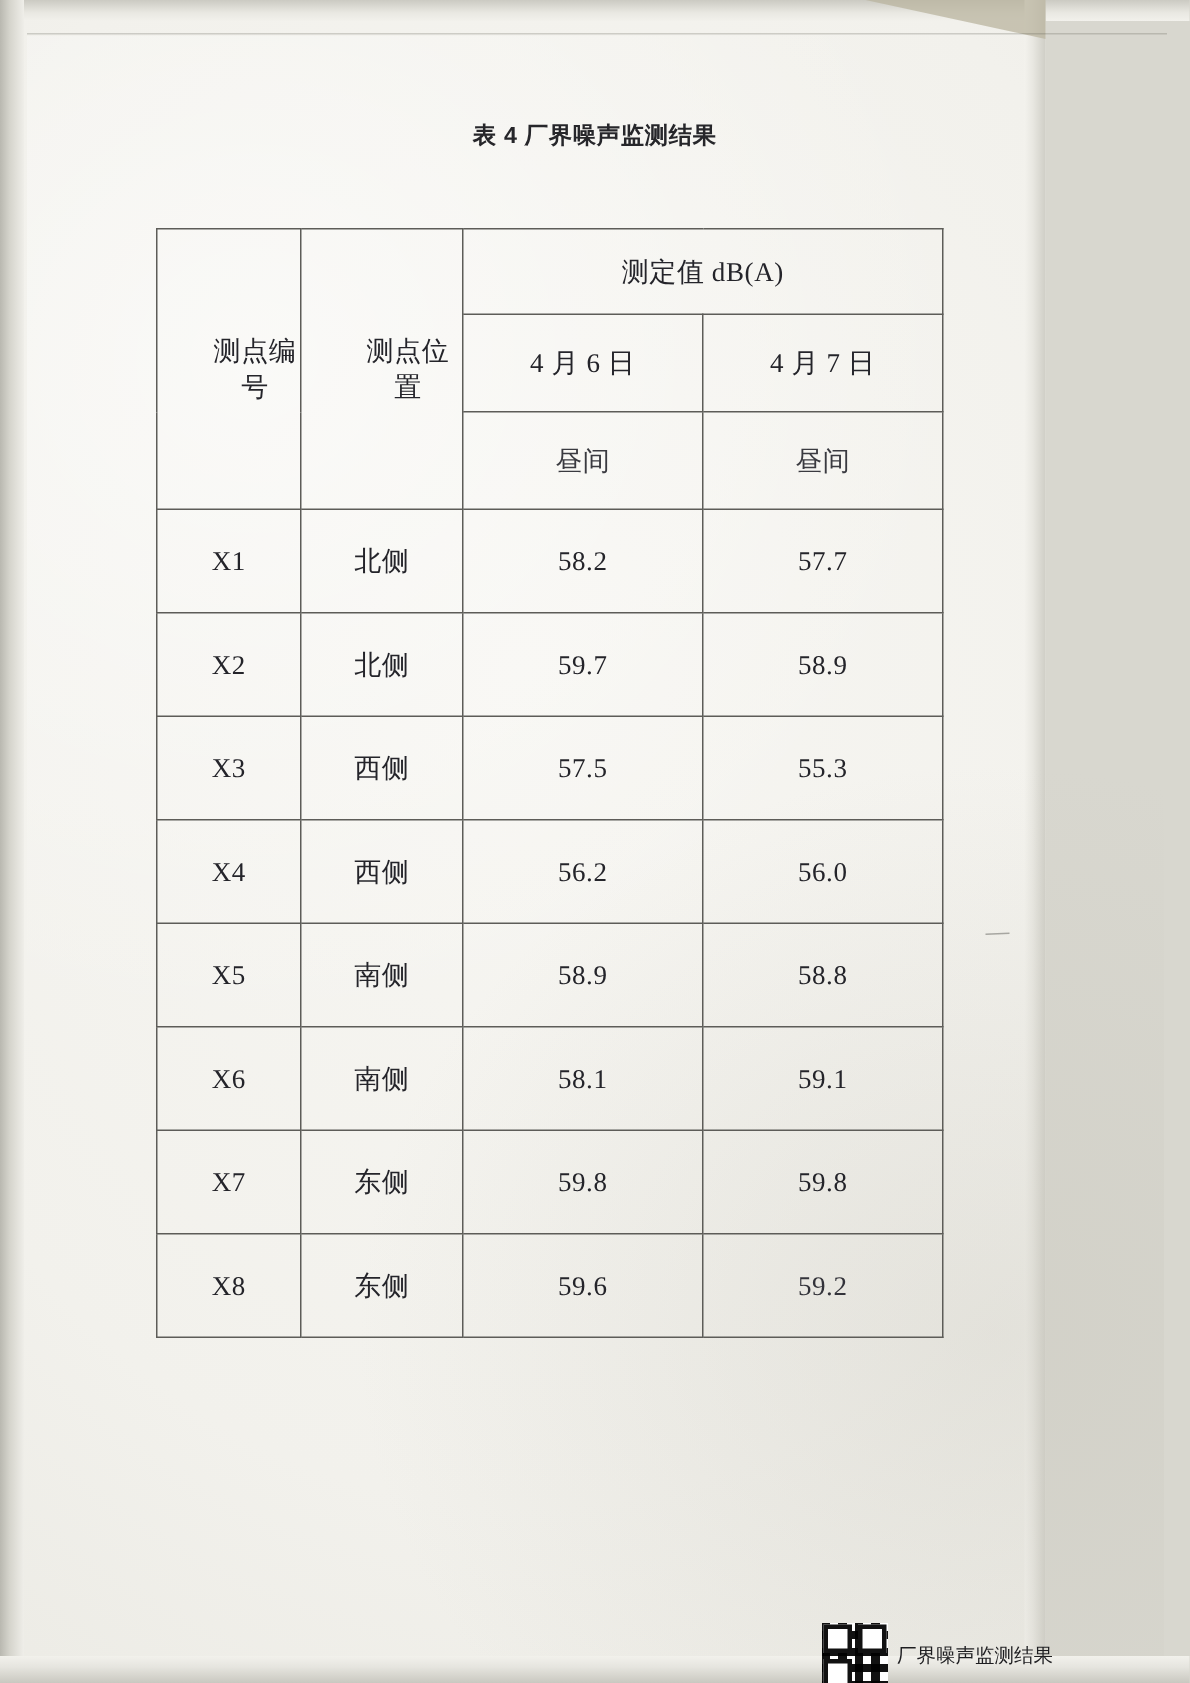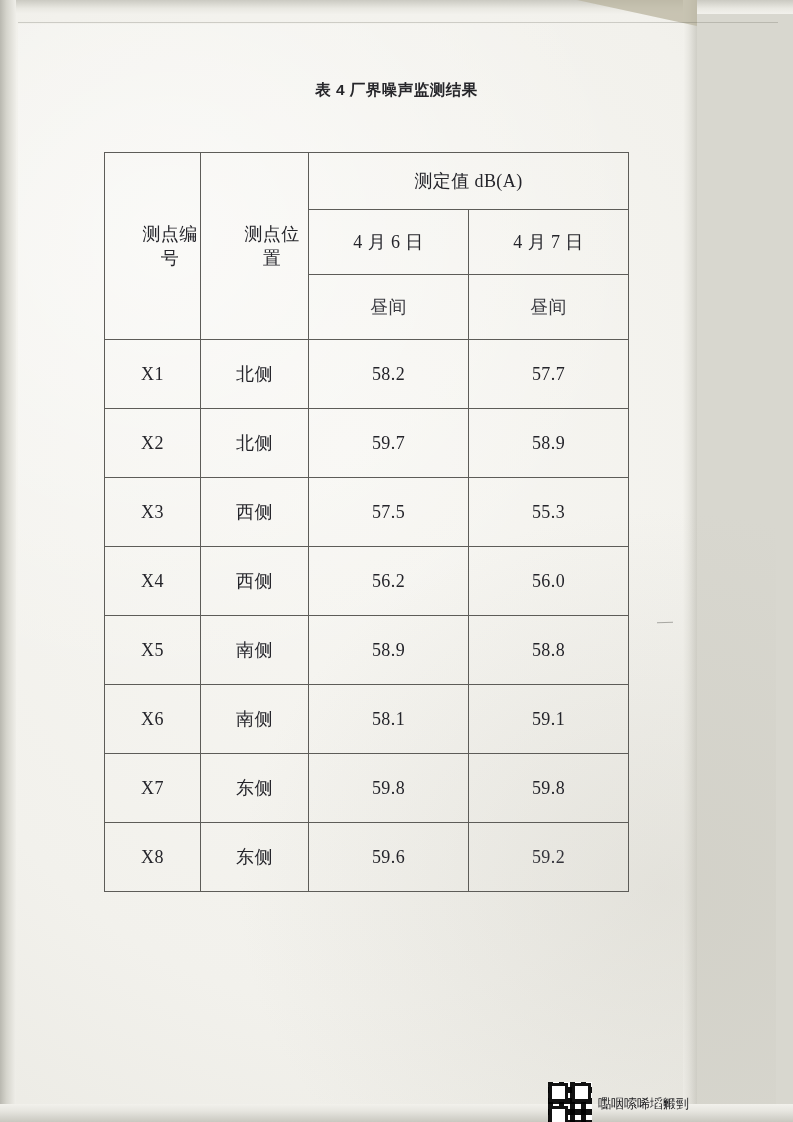--- a/index.html
+++ b/index.html
@@ -278,16 +278,16 @@
           <td class="val faint">59.2</td>
         </tr>
       </tbody>
     </table>
   </div>
 
   <div class="footer">
     <div class="qr">
       <div class="qr-b"></div>
     </div>
-    <div class="footer-text">嚸咽嗦唏塪毈剄</div>
+    <div class="footer-text">厂界噪声监测结果</div>
   </div>
 
 </div>
 
 </body></html>

